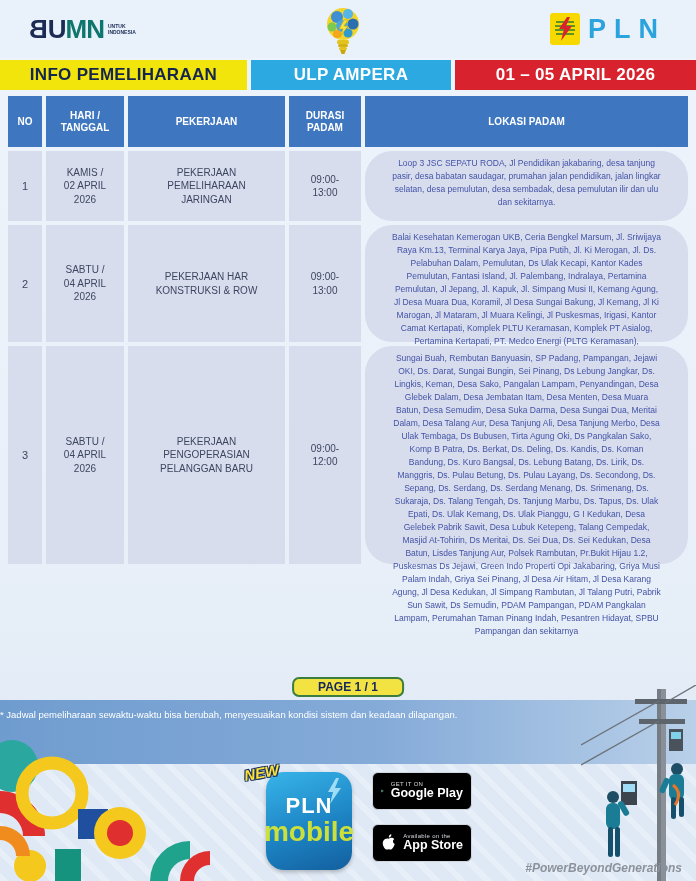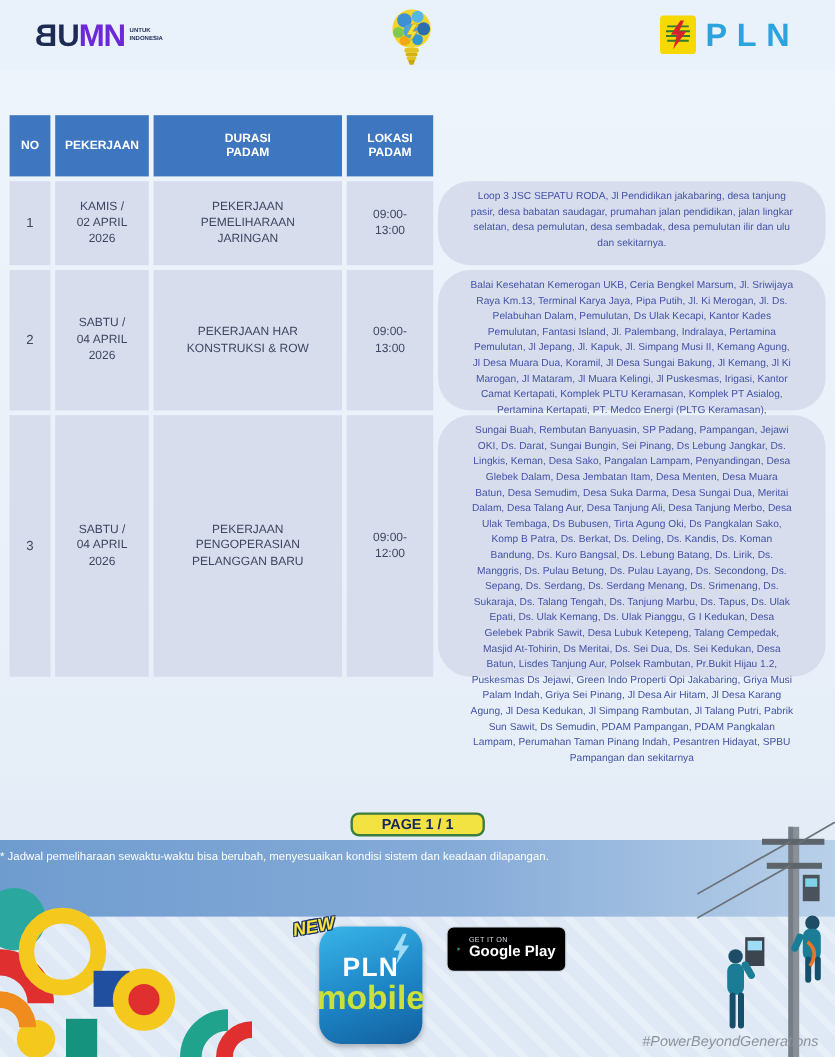--- a/index.html
+++ b/index.html
@@ -8,21 +8,21 @@
     background:linear-gradient(180deg,#eef4fb 0%,#e9f0f9 60%,#dde8f4 100%);
     font-family:"Liberation Sans",sans-serif; overflow:hidden;
   }
   
   .hdr{position:absolute;top:0;left:0;right:0;height:58px;background:#e9f1fa;
        display:flex;align-items:center;justify-content:space-between;padding:0 30px;box-sizing:border-box;}
   .bumn{display:flex;align-items:center;gap:4px;}
   .bumn-txt{font-weight:bold;font-size:26px;letter-spacing:-1px;line-height:1;}
   .bumn-bu{color:#1c2b54;transform:scaleX(-1);display:inline-block;}
   .bumn-b{color:#1c2b54;}
-  .bumn-mn{color:#6d28d9;}
+  .bumn-mn{color:#0f766e;}
   .bumn-sub{font-size:5px;font-weight:bold;color:#1c2b54;line-height:1.2;text-transform:uppercase;}
   .plnlogo{display:flex;align-items:center;gap:8px;}
   .pln-badge{width:30px;height:32px;background:#f7d900;border-radius:3px;display:flex;align-items:center;justify-content:center;}
   .pln-word{color:#2ba3dd;font-weight:bold;font-size:27px;letter-spacing:8px;line-height:1;}
   .mascot{width:56px;height:56px;margin-top:2px;}
   
   .banner{position:absolute;top:60px;left:0;right:0;height:30px;display:flex;gap:4px;}
   .ban{display:flex;align-items:center;justify-content:center;font-weight:bold;font-size:17px;letter-spacing:.3px;}
   .ban-yel{width:247px;background:#f2e50b;color:#14264e;}
   .ban-cyn{width:200px;background:#2ba9e0;color:#fff;}
@@ -66,21 +66,21 @@
   .appicon .l2{color:#cbe03a;font-weight:bold;font-size:28px;line-height:1.1;}
   .bolt{position:absolute;top:6px;right:10px;width:16px;height:26px;}
   .storecol{position:absolute;left:372px;top:8px;display:flex;flex-direction:column;gap:14px;z-index:3;}
   .store{width:100px;height:38px;background:#000;border:1px solid #cfd6de;border-radius:6px;
          display:flex;align-items:center;gap:7px;padding:4px 8px;box-sizing:border-box;cursor:pointer;}
   .store .txt{display:flex;flex-direction:column;line-height:1.1;}
   .store .top{color:#d7dbe0;font-size:6px;letter-spacing:.3px;}
   .store .bot{color:#fff;font-size:12.5px;font-weight:bold;white-space:nowrap;}
   .workers{position:absolute;right:0;top:685px;width:115px;height:196px;z-index:6;}
   .hashtag{position:absolute;right:14px;bottom:6px;color:#8c929b;font-style:italic;
-           font-weight:normal;font-size:12px;z-index:7;}
+           font-weight:bold;font-size:12px;z-index:7;}
 </style>
 </head>
 <body>
 
 <div class="poster">
 
   <div class="hdr">
     <div class="bumn">
       <span class="bumn-txt"><span class="bumn-bu">B</span><span class="bumn-b">U</span><span class="bumn-mn">MN</span></span>
       <span class="bumn-sub">
@@ -109,24 +109,31 @@
       <span class="pln-badge">
         <svg width="24" height="26" viewBox="0 0 24 26">
           <path d="M3 6 h18 M2 10 h20 M2 14 h20 M3 18 h18" stroke="#2e7d32" stroke-width="1.6" fill="none"></path>
           <path d="M14 1 L6 13 h5 L8 25 L19 10 h-6 L17 1 z" fill="#d8232e"></path>
         </svg>
       </span>
       <span class="pln-word">PLN</span>
     </div>
   </div>
 
+  <div class="banner">
+    <div class="ban ban-yel">INFO PEMELIHARAAN</div>
+    <div class="ban ban-cyn">ULP AMPERA</div>
+    <div class="ban ban-red">01 – 05 APRIL 2026</div>
+  </div>
 
   <div class="tbl">
     <div class="t-row t-head">
       <div>NO</div>
+      <div>HARI /
+TANGGAL</div>
       <div>PEKERJAAN</div>
       <div>DURASI
 PADAM</div>
       <div>LOKASI PADAM</div>
     </div>
 
     <div class="t-row">
       <div class="c-no h-r1">1</div>
       <div class="c-hari h-r1">KAMIS /
 02 APRIL
@@ -202,20 +209,30 @@
           <path d="M2 1 L13 11 L2 21 z" fill="#18b8e6"></path>
           <path d="M2 1 L13 11 L16 8.2 L5 2 z" fill="#59d68c"></path>
           <path d="M16 8.2 L13 11 L16 13.8 C18 12.8 18 9.2 16 8.2 z" fill="#f4c81d"></path>
           <path d="M2 21 L13 11 L16 13.8 L5 20 z" fill="#e0442f"></path>
         </svg>
         <span class="txt">
           <span class="top">GET IT ON</span>
           <span class="bot">Google Play</span>
         </span>
       </div>
+      <div class="store">
+        <svg width="18" height="22" viewBox="0 0 18 22">
+          <path d="M9 6 c2 -1.6 5 -1.4 6.6 .4 c-2.2 1.4 -2 4.6 .6 5.8 c-.6 2 -1.8 4.4 -3.4 6 c-1.2 1.2 -2.4 .2 -3.8 .2 c-1.4 0 -2.6 1 -3.8 -.2 C2.6 15.6 1 11 3 8 c1.2 -1.9 4 -2.8 6 -2 z" fill="#fff"></path>
+          <path d="M9.2 4.6 c-.2 -1.8 1.2 -3.6 3 -3.8 c.3 1.8 -1.2 3.7 -3 3.8 z" fill="#fff"></path>
+        </svg>
+        <span class="txt">
+          <span class="top">Available on the</span>
+          <span class="bot">App Store</span>
+        </span>
+      </div>
     </div>
   </div>
 
   <svg class="workers" viewBox="0 0 115 196">
     <rect x="76" y="4" width="9" height="192" fill="#8a9098"></rect>
     <rect x="76" y="4" width="4" height="192" fill="#767c84"></rect>
     <rect x="54" y="14" width="52" height="5" fill="#5d646c"></rect>
     <rect x="58" y="34" width="46" height="5" fill="#5d646c"></rect>
     <line x1="0" y1="60" x2="78" y2="16" stroke="#6b7278" stroke-width="1.4"></line>
     <line x1="0" y1="80" x2="78" y2="36" stroke="#6b7278" stroke-width="1.4"></line>

